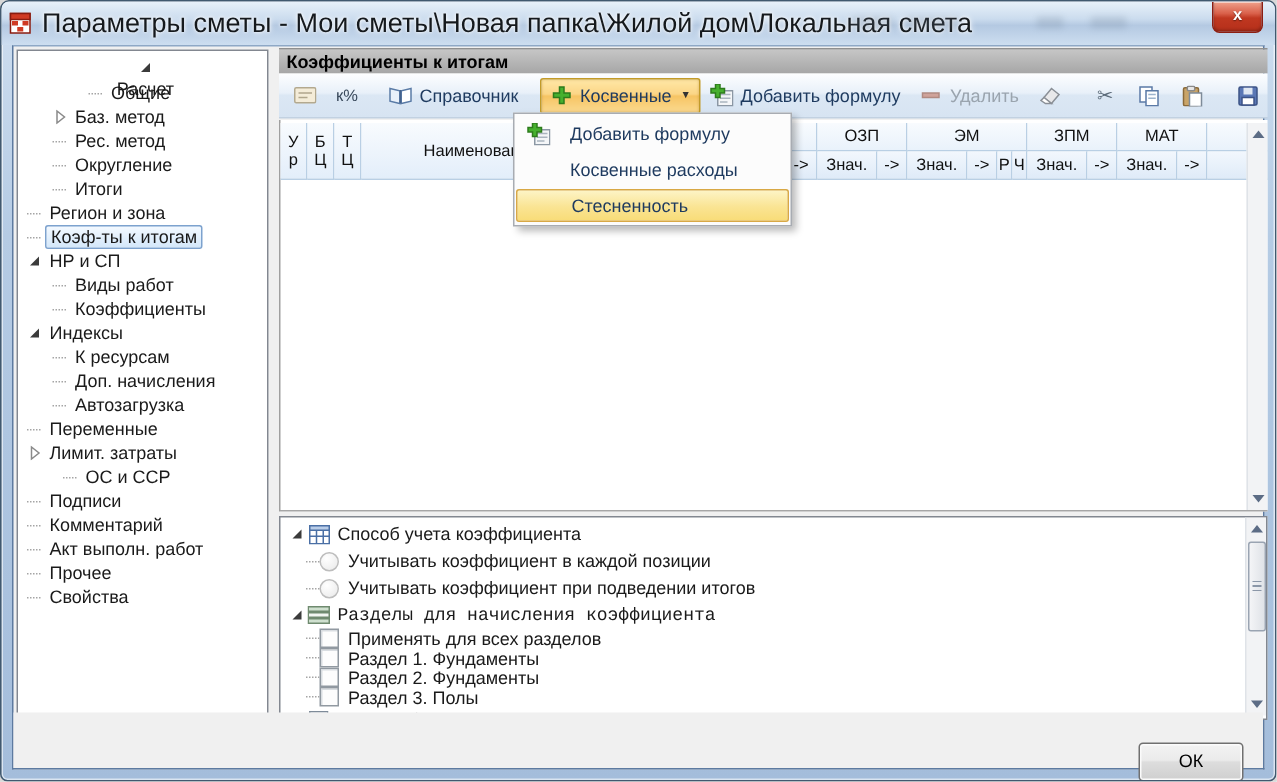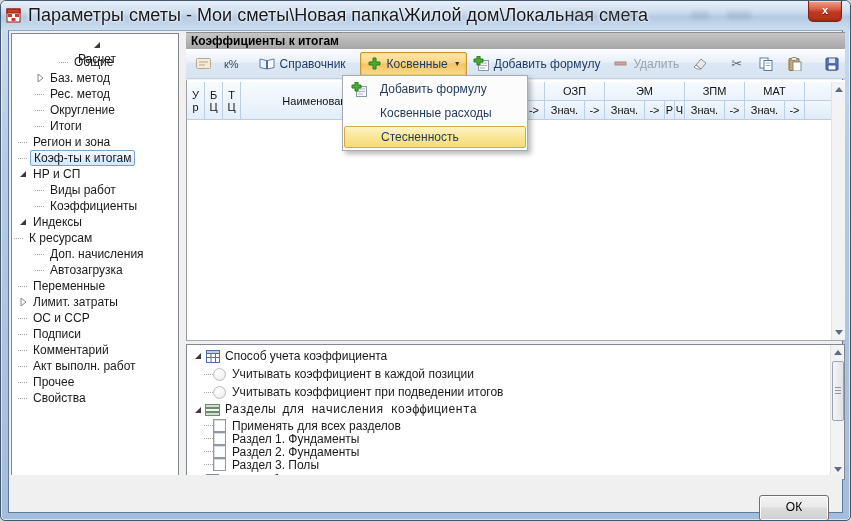--- a/index.html
+++ b/index.html
@@ -195,21 +195,21 @@
             <span class="tlabel">Коэффициенты</span>
           </div>
           <div class="trow" style="padding-left: 4px;">
             <span class="exp">
               <svg width="10" height="10" viewBox="0 0 10 10">
                 <polygon points="8,2 8,8 2,8" fill="#3b3b3b"></polygon>
               </svg>
             </span>
             <span class="tlabel">Индексы</span>
           </div>
-          <div class="trow" style="">
+          <div class="trow" style="padding-left: 21px;">
             <span class="exp">
               <i class="hstub"></i>
             </span>
             <span class="tlabel">К ресурсам</span>
           </div>
           <div class="trow" style="padding-left: 21px;">
             <span class="exp">
               <i class="hstub"></i>
             </span>
             <span class="tlabel">Доп. начисления</span>
@@ -227,21 +227,21 @@
             <span class="tlabel">Переменные</span>
           </div>
           <div class="trow" style="padding-left: 4px;">
             <span class="exp">
               <svg width="10" height="10" viewBox="0 0 10 10">
                 <polygon points="3,1 8,5 3,9" fill="#fff" stroke="#8a8a8a"></polygon>
               </svg>
             </span>
             <span class="tlabel">Лимит. затраты</span>
           </div>
-          <div class="trow" style="padding-left: 4px;">
+          <div class="trow" style="padding-left: 4px; margin-left: 24px;">
             <span class="exp">
               <i class="hstub"></i>
             </span>
             <span class="tlabel">ОС и ССР</span>
           </div>
           <div class="trow" style="padding-left: 4px;">
             <span class="exp">
               <i class="hstub"></i>
             </span>
             <span class="tlabel">Подписи</span>

